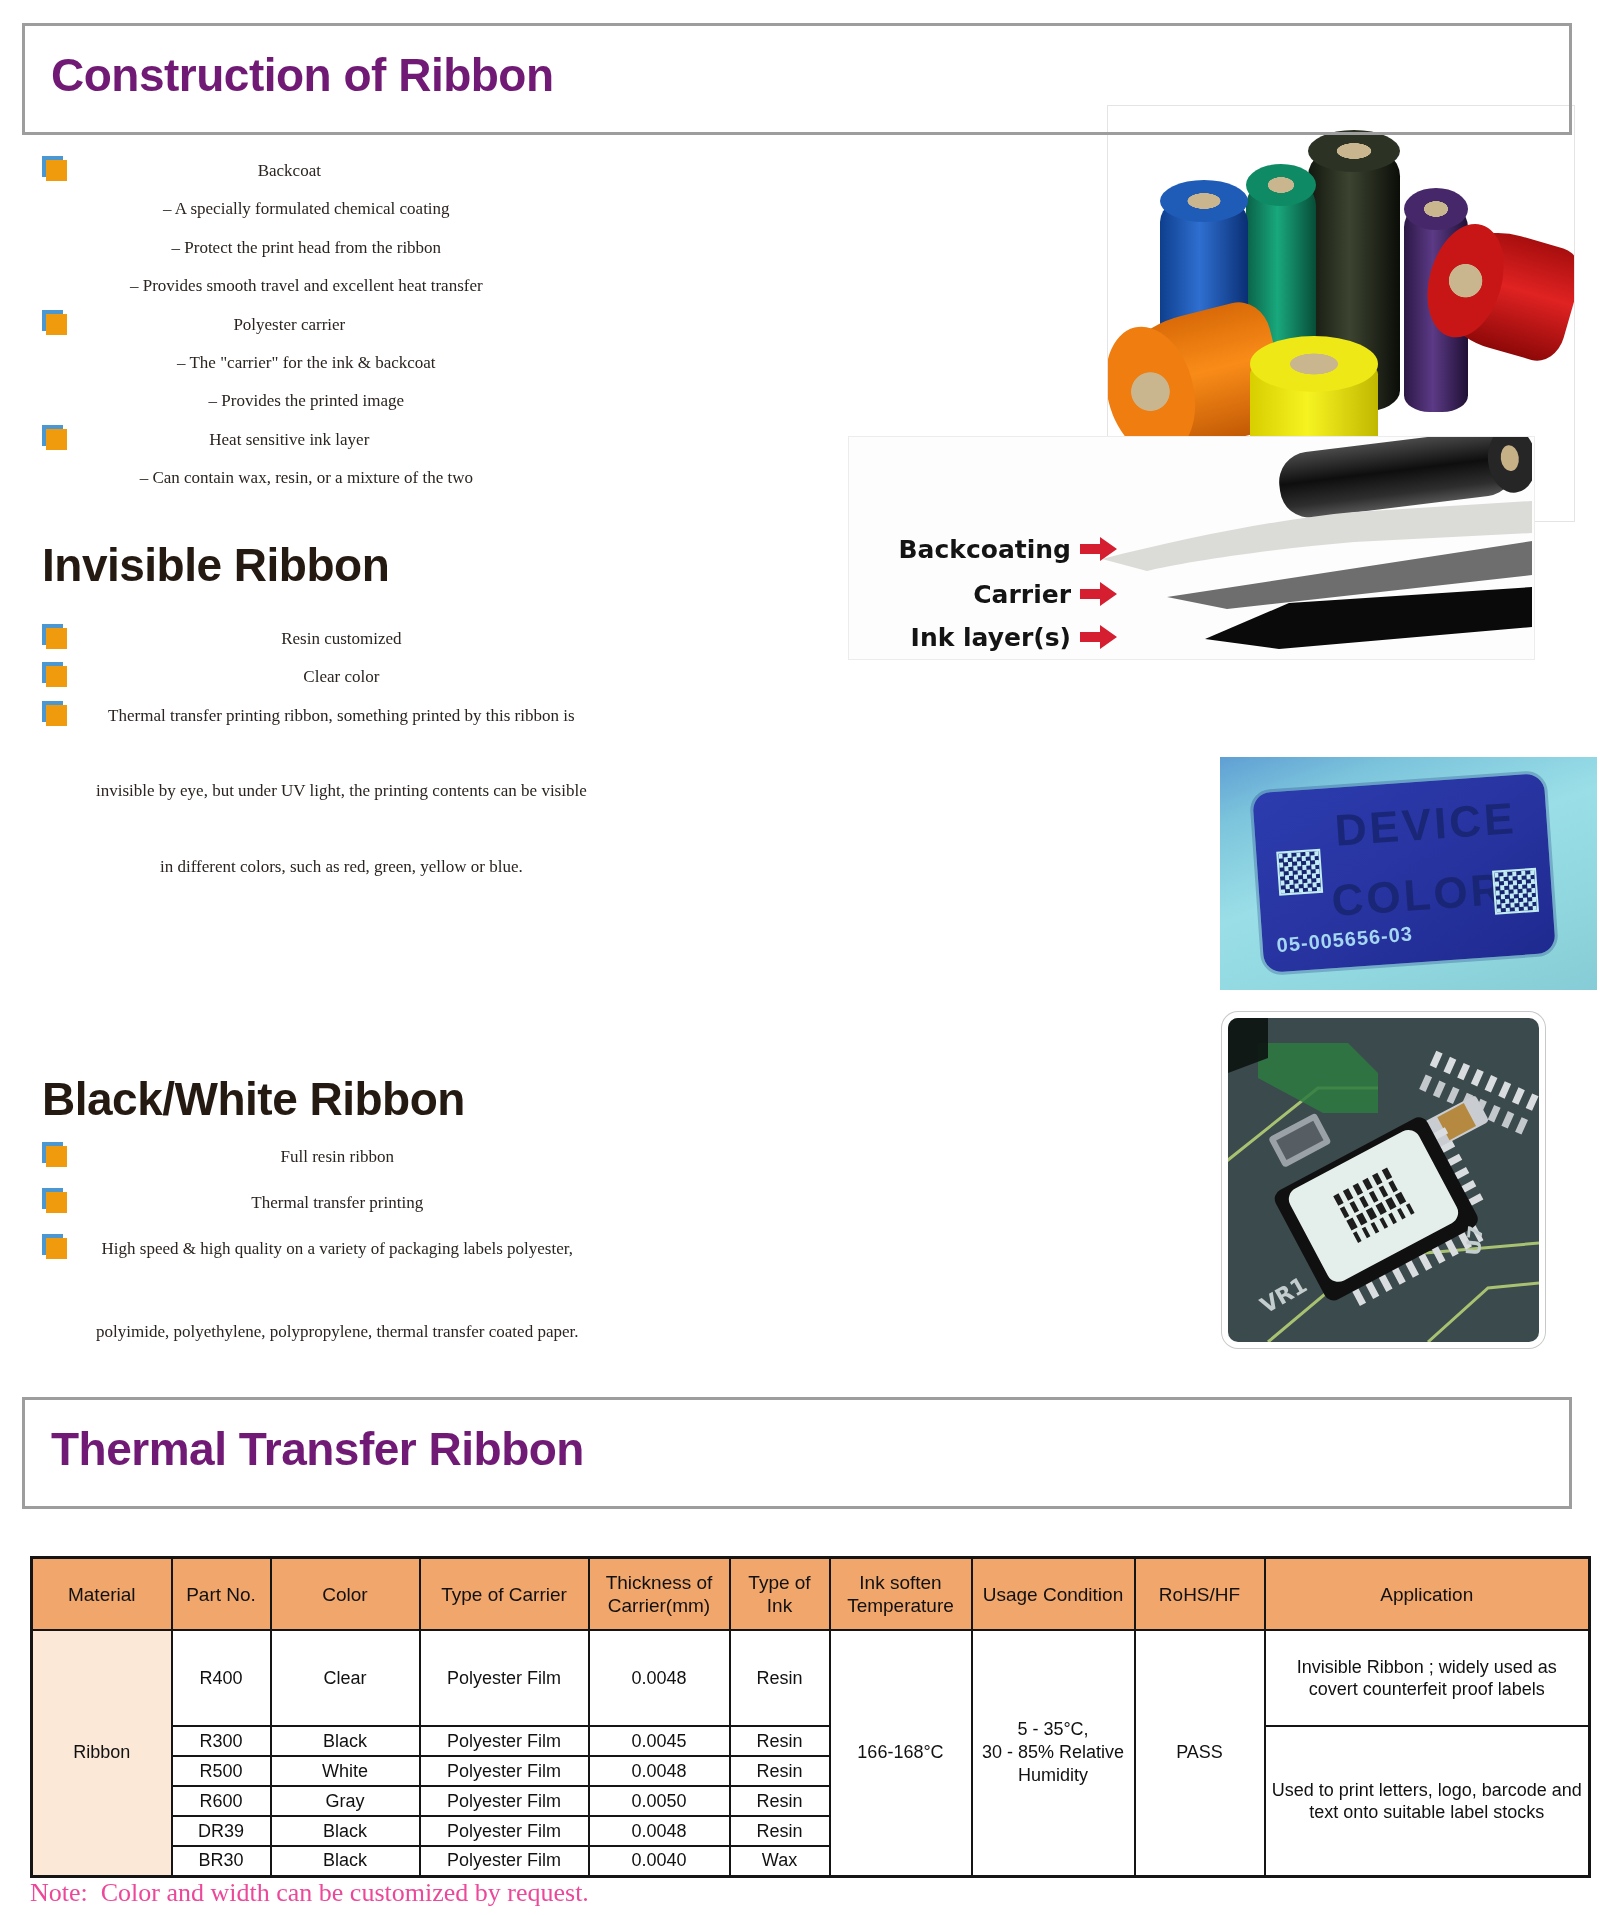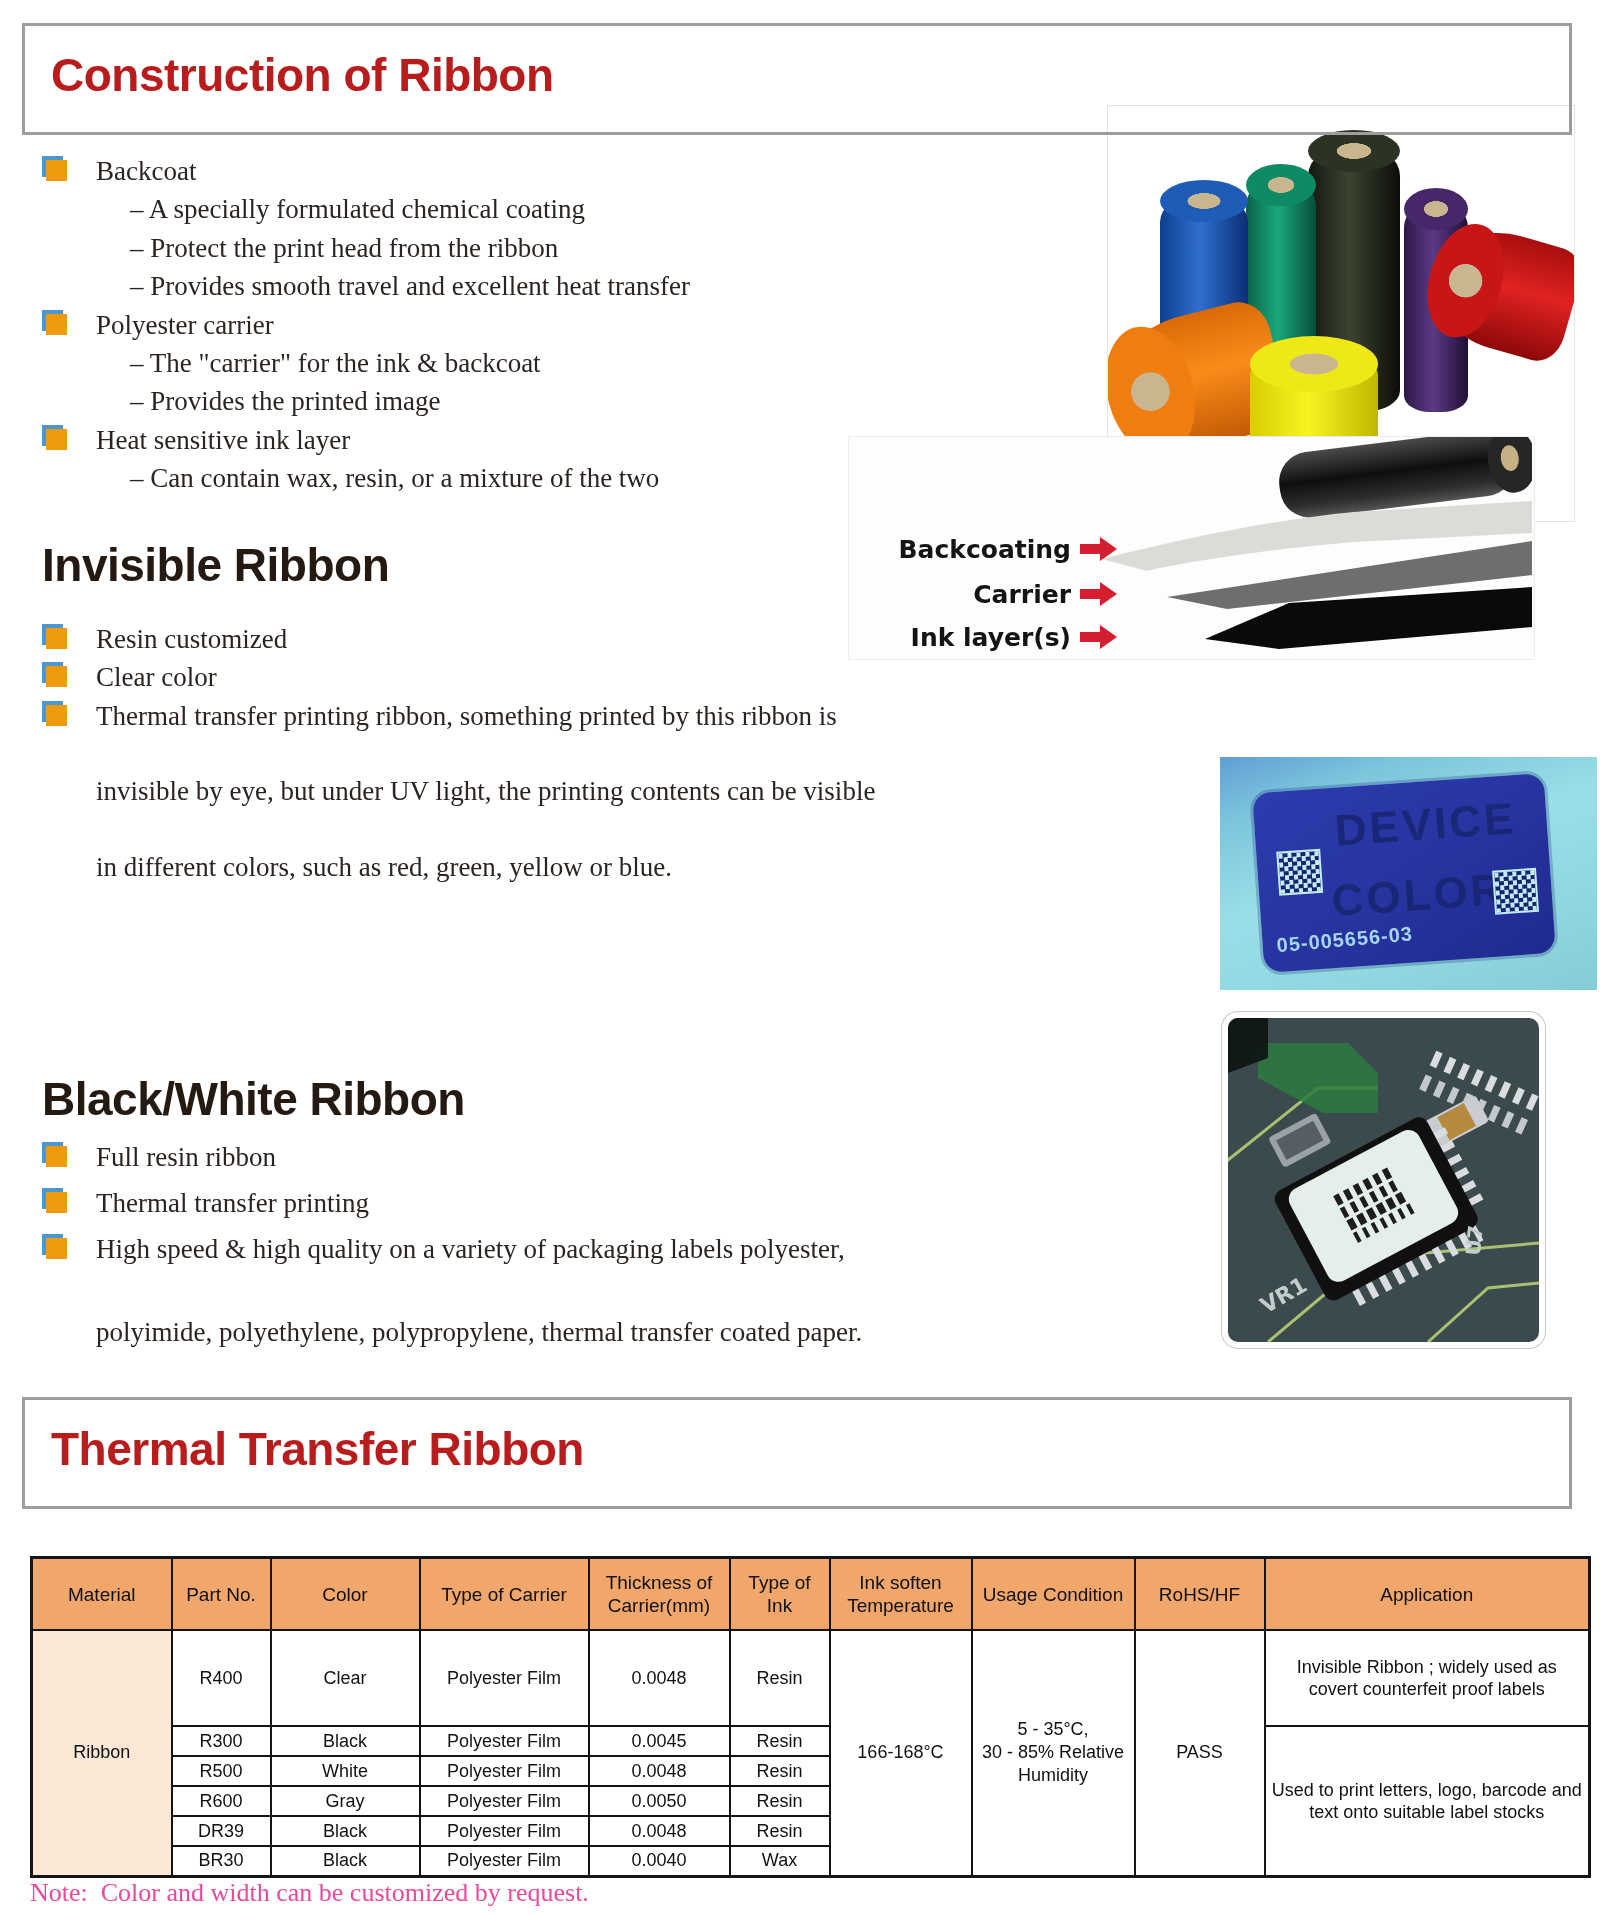--- a/index.html
+++ b/index.html
@@ -3,28 +3,28 @@
 <meta charset="utf-8">
 <style>
   html,body{margin:0;padding:0;background:#fff;}
   .page{position:relative;width:1600px;height:1915px;background:#ffffff;overflow:hidden;
         font-family:"Liberation Serif","DejaVu Serif",serif;color:#2b2420;}
 
   
   .hbox{position:absolute;left:22px;width:1544px;height:106px;border:3px solid #9d9d9d;
         background:transparent;z-index:4;}
   .hbox .htitle{position:absolute;left:26px;top:22px;font-family:"Liberation Sans",sans-serif;
-        font-weight:700;font-size:46px;letter-spacing:-.5px;color:#b91c1c;}
+        font-weight:700;font-size:46px;letter-spacing:-.5px;color:#701a75;}
 
   .bigtitle{position:absolute;left:42px;font-family:"Liberation Sans",sans-serif;font-weight:700;
         font-size:46px;letter-spacing:-.5px;color:#241a12;z-index:3;}
 
   
   .blist{position:absolute;left:44px;z-index:3;}
-  .brow{position:relative;padding-left:52px;font-size:27px;line-height:38.4px;white-space:nowrap;}
+  .brow{position:relative;padding-left:52px;font-size:17px;line-height:38.4px;white-space:nowrap;text-align:center;}
   .brow.h3{line-height:46px;}
   .bullet{position:absolute;left:2px;top:8px;width:21px;height:21px;background:#EF9B0D;
           box-shadow:-4px -4px 0 0 #4A97D2;}
   .brow.h3 .bullet{top:12px;}
   .sub{padding-left:86px;}
   .cont{padding-left:52px;margin-top:37px;}
 
   
   .photo-rolls{position:absolute;left:1107px;top:105px;width:466px;height:415px;background:#fff;
         border:1px solid #e4e4e4;z-index:2;overflow:hidden;}

